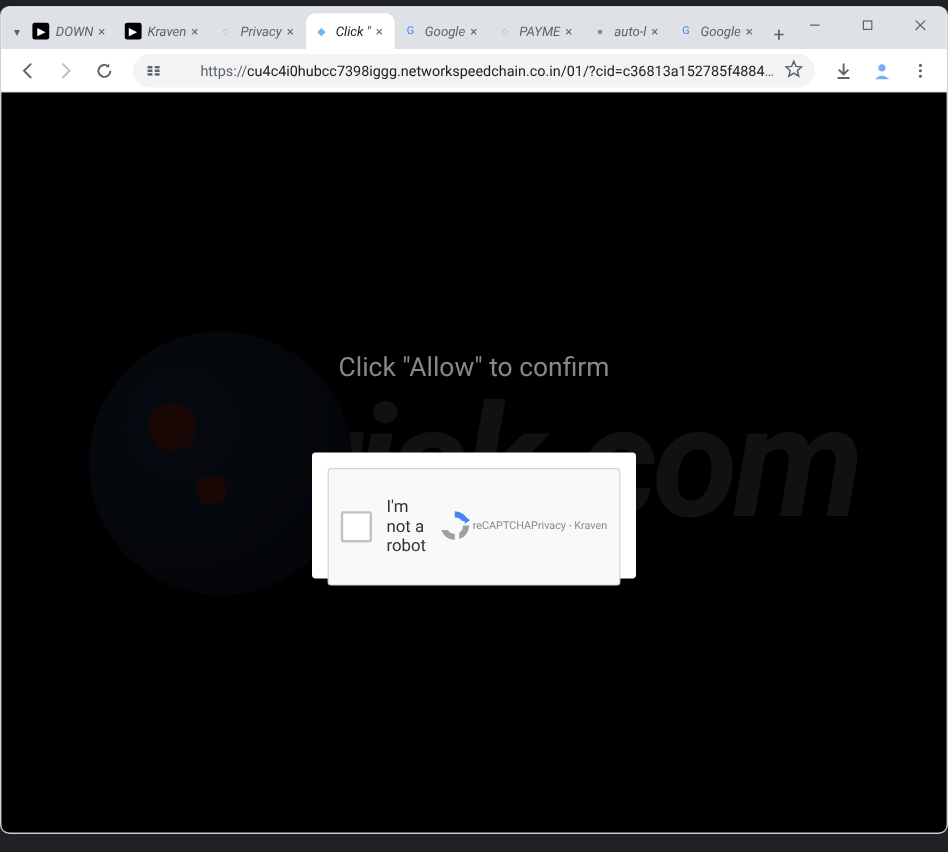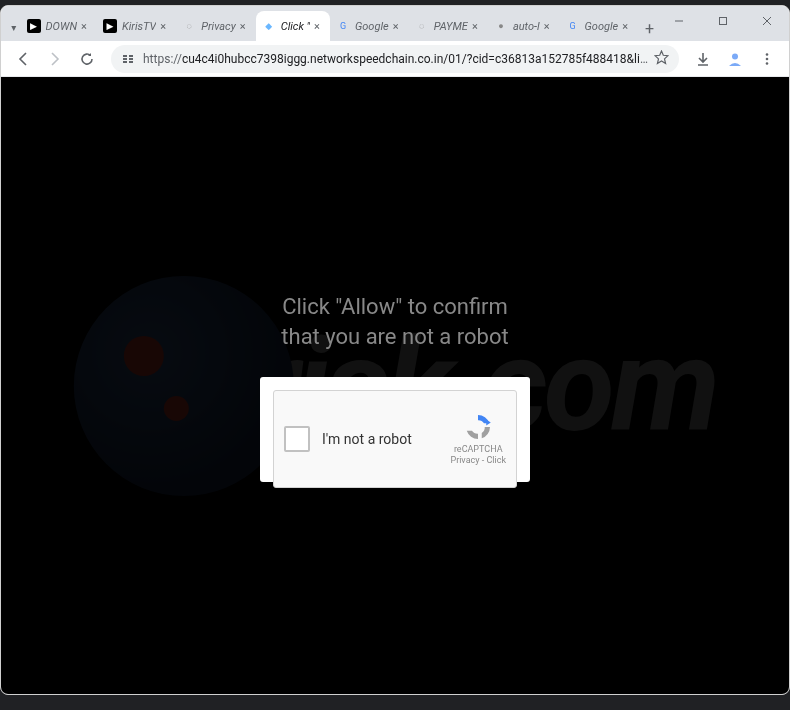--- a/index.html
+++ b/index.html
@@ -154,21 +154,21 @@
     .site-info-icon {
       margin-right: 8px;
       display: flex;
       align-items: center;
     }
     .url-text {
       flex: 1;
       overflow: hidden;
       text-overflow: ellipsis;
     }
-    .url-scheme { color: #5f6368; }
+    .url-scheme { color: #5f6368; margin-left: 24px; }
     .url-rest { color: #202124; }
     .star-icon {
       margin-left: 6px;
       color: #5f6368;
     }
     .content-area {
       height: calc(100% - 71px);
       background: #000;
       position: relative;
       overflow: hidden;
@@ -249,21 +249,21 @@
       flex-shrink: 0;
     }
     .captcha-label {
       margin-left: 12px;
       font-size: 14px;
       color: #333;
       flex: 1;
     }
     .captcha-badge {
       display: flex;
-      flex-direction: column;
+      flex-direction: row;
       align-items: center;
       font-size: 9px;
       color: #888;
       line-height: 1.2;
     }
     .captcha-logo {
       width: 30px;
       height: 30px;
       margin-bottom: 2px;
     }
@@ -275,21 +275,21 @@
   <div class="titlebar">
     <div class="tab-dropdown">▾</div>
     <div class="tabs" id="tabs-container">
         <div class="tab">
           <span class="tab-favicon" style="background: rgb(0, 0, 0); color: rgb(255, 255, 255);">▶</span>
           <span class="tab-title">DOWN</span>
           <span class="tab-close">×</span>
         </div>
         <div class="tab">
           <span class="tab-favicon" style="background: rgb(0, 0, 0); color: rgb(255, 255, 255);">▶</span>
-          <span class="tab-title">KirisTV</span>
+          <span class="tab-title">Kraven</span>
           <span class="tab-close">×</span>
         </div>
         <div class="tab">
           <span class="tab-favicon" style="background: transparent; color: rgb(136, 136, 136);">◌</span>
           <span class="tab-title">Privacy</span>
           <span class="tab-close">×</span>
         </div>
         <div class="tab active">
           <span class="tab-favicon" style="background: transparent; color: rgb(106, 183, 255);">◆</span>
           <span class="tab-title">Click "</span>
@@ -397,33 +397,32 @@
   </div>
 
   <div class="content-area">
     <div class="watermark">
       <div class="wm-logo"></div>
       <div class="wm-text">risk.com</div>
     </div>
 
     <div class="page-message">
       <div>Click "Allow" to confirm</div>
-      <div>that you are not a robot</div>
     </div>
 
     <div class="captcha-box">
       <div class="captcha-inner">
         <div class="captcha-checkbox"></div>
         <div class="captcha-label">I'm not a robot</div>
         <div class="captcha-badge">
           <svg class="captcha-logo" viewBox="0 0 40 40">
             <path d="M20 4 A16 16 0 0 1 35 15 L28 15 A9 9 0 0 0 20 11 Z" fill="#4285f4"></path>
             <path d="M36 20 A16 16 0 0 1 25 35 L25 28 A9 9 0 0 0 29 20 Z" fill="#a0a0a0"></path>
             <path d="M20 36 A16 16 0 0 1 5 25 L12 25 A9 9 0 0 0 20 29 Z" fill="#a0a0a0"></path>
             <polygon points="31,10 37,14 31,18" fill="#4285f4"></polygon>
           </svg>
           <div>reCAPTCHA</div>
-          <div>Privacy - Click</div>
+          <div>Privacy - Kraven</div>
         </div>
       </div>
     </div>
   </div>
 </div>
 
 </body></html>

